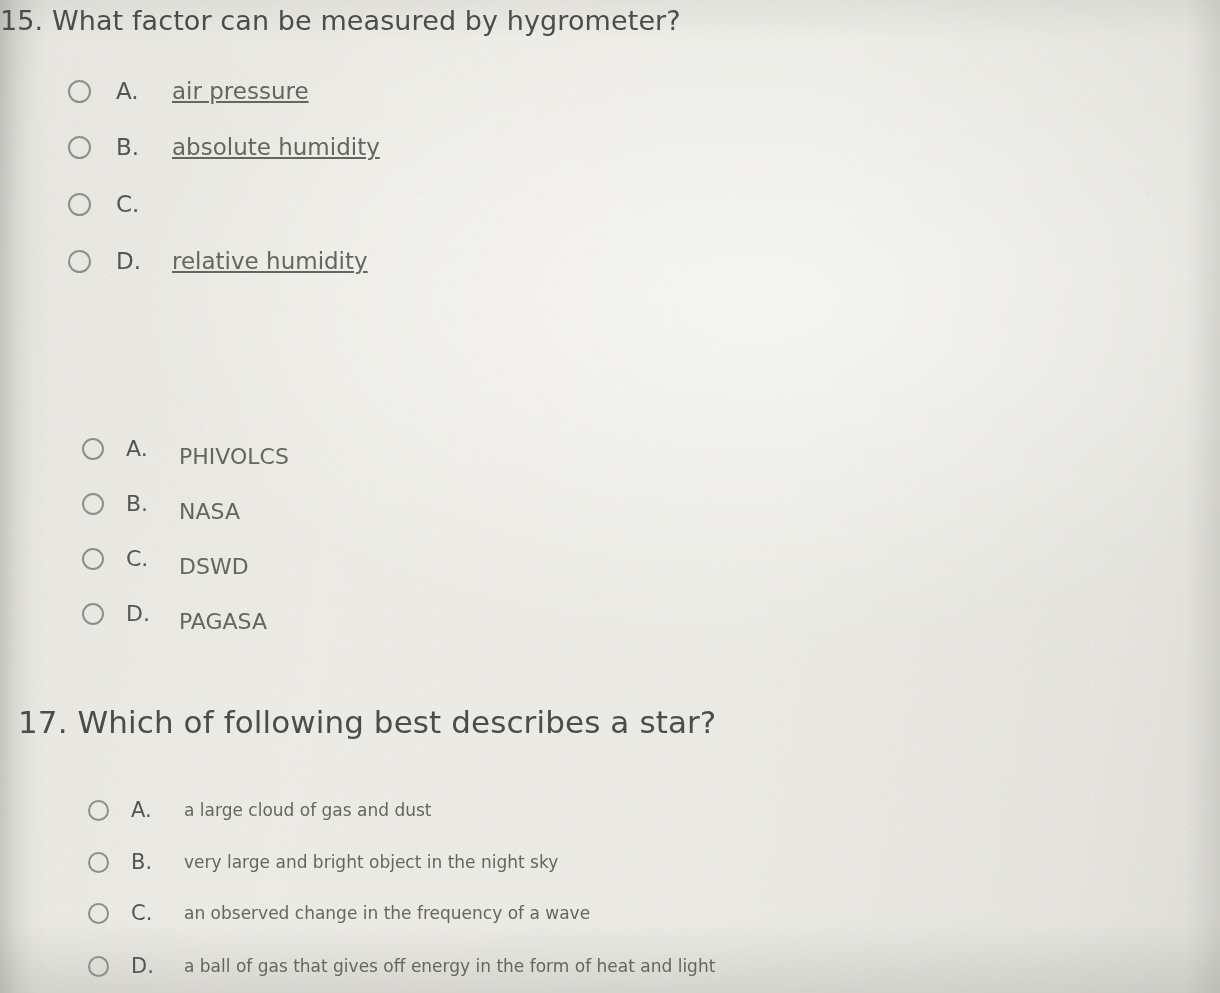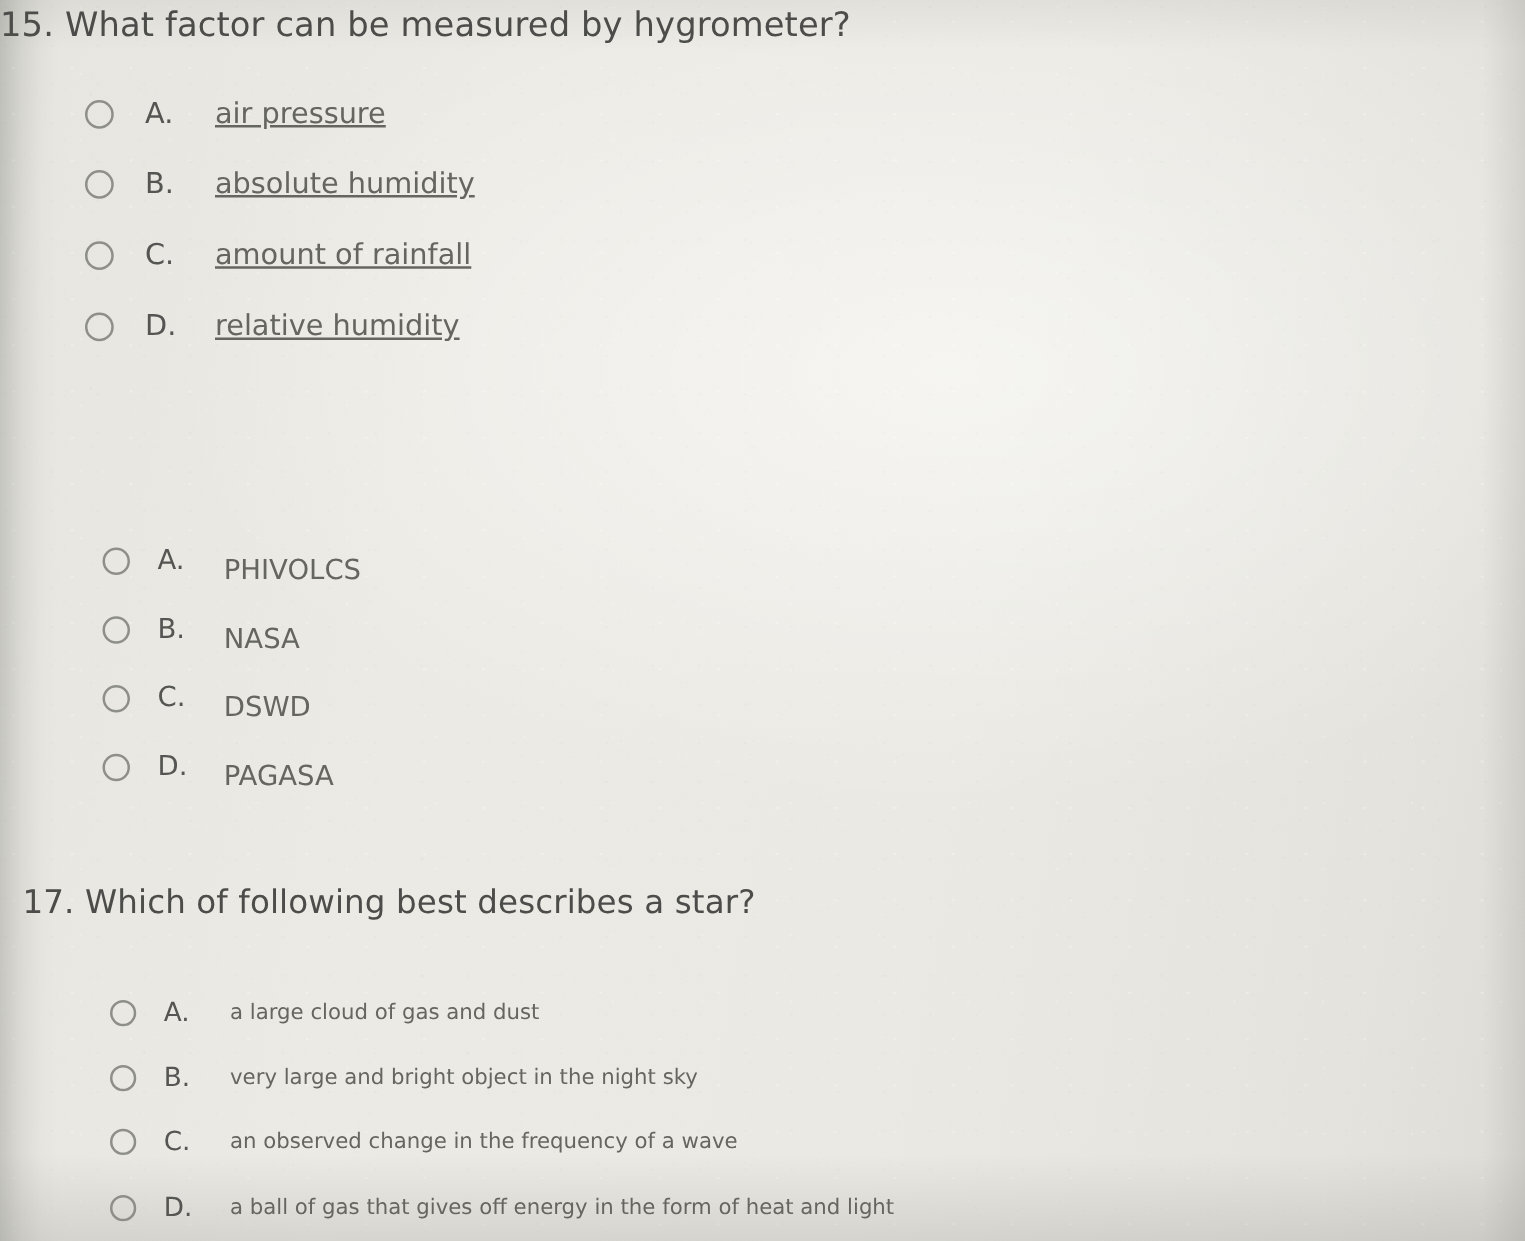--- a/index.html
+++ b/index.html
@@ -126,21 +126,21 @@
   #q16 .opt-letter { font-size: 22px; width: 53px; margin-left: 22px; }
   #q16 .opt-text { font-size: 22px; margin-top: 16px; }
   #q16 .option-row { left: 76px; }
   #q16 .r0 { top: 66px; }
   #q16 .r1 { top: 121px; }
   #q16 .r2 { top: 176px; }
   #q16 .r3 { top: 231px; }
 
   
   #q17 { left: 18px; top: 706px; }
-  #q17 .question-title { font-size: 26px; line-height: 33px; }
+  #q17 .question-title { font-size: 31px; line-height: 33px; }
   #q17 .options { height: 210px; }
   #q17 .radio { width: 21px; height: 21px; }
   #q17 .opt-letter { font-size: 21px; width: 53px; margin-left: 22px; }
   #q17 .opt-text { font-size: 17px; }
   #q17 .option-row { left: 70px; }
   #q17 .r0 { top: 59px; }
   #q17 .r1 { top: 111px; }
   #q17 .r2 { top: 162px; }
   #q17 .r3 { top: 215px; }
 </style>
@@ -167,21 +167,20 @@
 
       <div class="option-row r1">
         <span class="radio"></span>
         <span class="opt-letter">B.</span>
         <span class="opt-text">absolute humidity</span>
       </div>
 
       <div class="option-row r2">
         <span class="radio"></span>
         <span class="opt-letter">C.</span>
-        <span class="opt-text">amount of rainfall</span>
       </div>
 
       <div class="option-row r3">
         <span class="radio"></span>
         <span class="opt-letter">D.</span>
         <span class="opt-text">relative humidity</span>
       </div>
 
     </div>
   </div>

